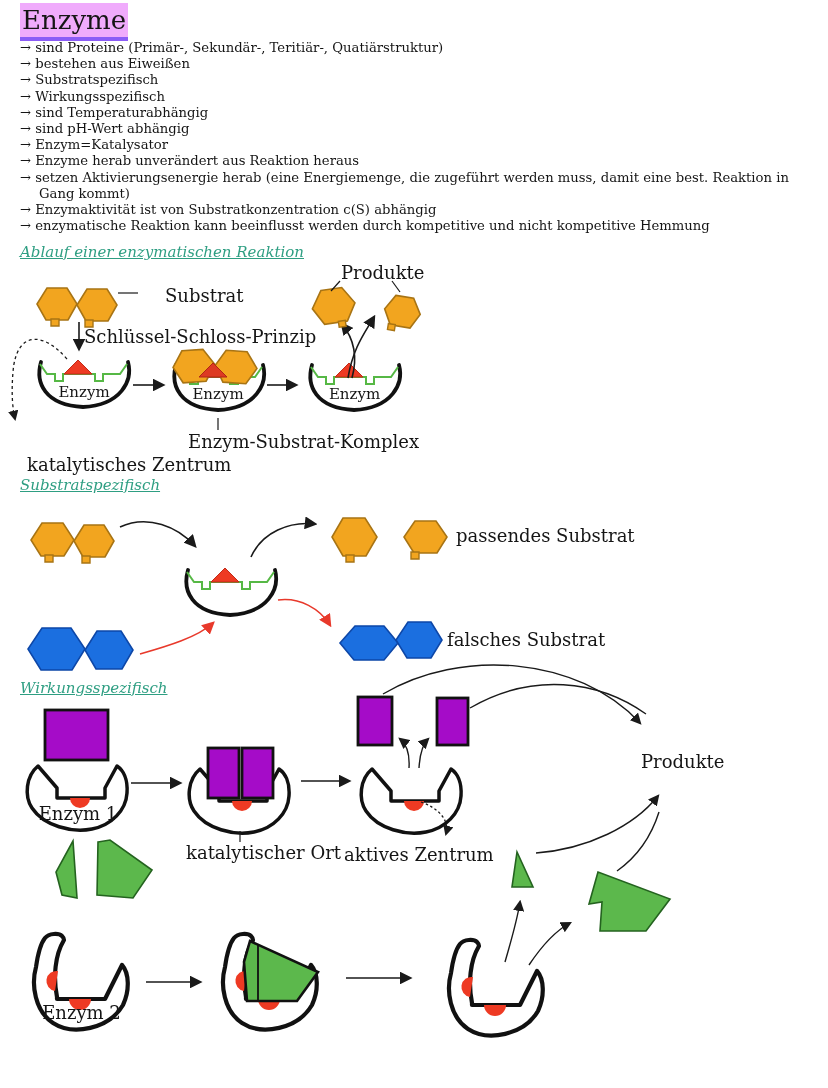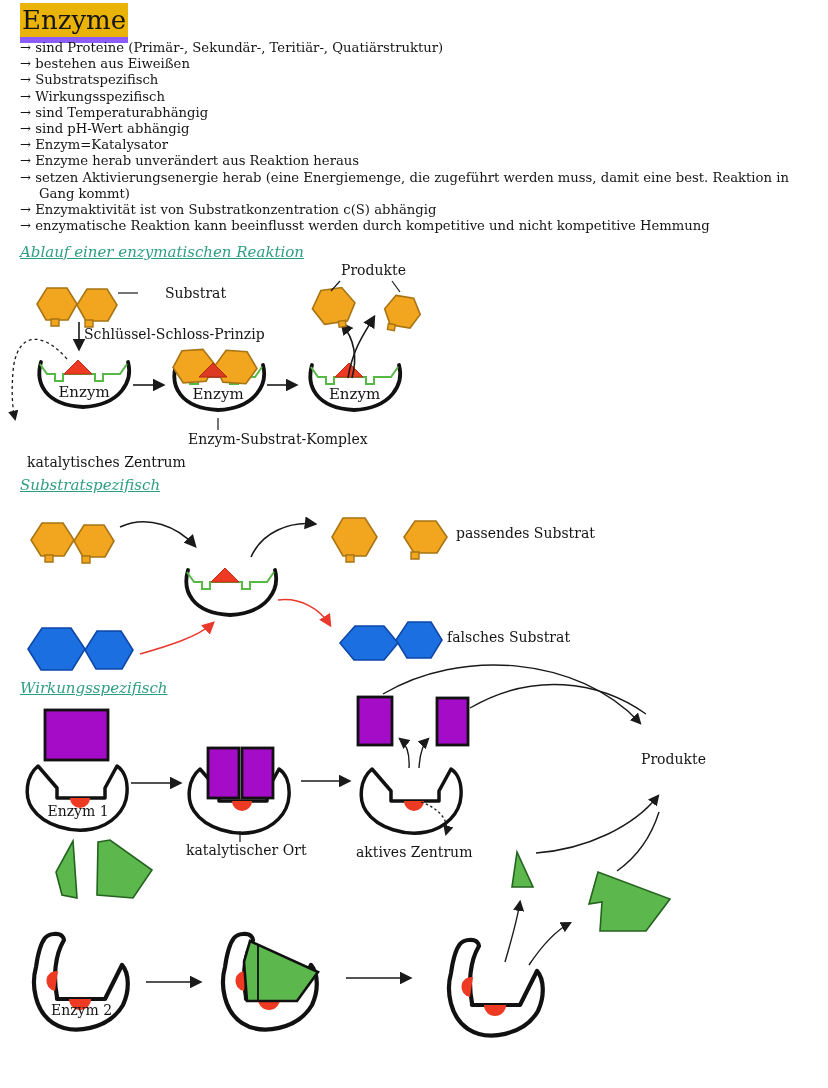--- a/index.html
+++ b/index.html
@@ -1,25 +1,25 @@
 <!DOCTYPE html>
 <html><head>
 <meta charset="utf-8">
 <style>
   html,body{margin:0;padding:0;background:#ffffff;}
   body{width:828px;height:1088px;position:relative;overflow:hidden;
        font-family:"DejaVu Serif","Liberation Serif",serif;color:#151515;}
   .doc-text{position:absolute;left:20px;top:6px;right:10px;z-index:2;}
   h1{font-size:26px;font-weight:normal;margin:0 0 2px 0;line-height:1.15;}
-  h1 .hl{background:#eab308;border-bottom:6px solid #8b5cf6;padding:2px 2px;}
+  h1 .hl{background:#f0abfc;border-bottom:4px solid #8b5cf6;padding:2px 2px;}
   ul.bullets{list-style:none;margin:4px 0 0 0;padding:0;}
   ul.bullets li{font-size:13.2px;line-height:16.2px;padding-left:19px;text-indent:-19px;}
   .h2{position:absolute;z-index:2;font-size:15px;font-style:italic;color:#2E9E82;
       text-decoration:underline;white-space:nowrap;}
-  .lbl{position:absolute;z-index:2;font-size:14px;white-space:nowrap;}
+  .lbl{position:absolute;z-index:2;font-size:18px;white-space:nowrap;}
   .lbl.ctr{text-align:center;}
   svg.canvas{position:absolute;left:0;top:0;z-index:1;}
 </style>
 </head>
 <body>
 
 <div class="doc-text">
   <h1><span class="hl">Enzyme</span></h1>
   <ul class="bullets">
     <li>→ sind Proteine (Primär-, Sekundär-, Teritiär-, Quatiärstruktur)</li>
@@ -47,21 +47,21 @@
 <div class="lbl ctr" style="left:308px;top:385px;width:93px;font-size:15px;">Enzym</div>
 <div class="lbl" style="left:341px;top:262px;">Produkte</div>
 <div class="lbl" style="left:27px;top:454px;">katalytisches Zentrum</div>
 <div class="lbl" style="left:188px;top:431px;">Enzym-Substrat-Komplex</div>
 
 <div class="lbl" style="left:456px;top:525px;">passendes Substrat</div>
 <div class="lbl" style="left:447px;top:629px;">falsches Substrat</div>
 
 <div class="lbl ctr" style="left:28px;top:803px;width:100px;">Enzym 1</div>
 <div class="lbl" style="left:186px;top:842px;">katalytischer Ort</div>
-<div class="lbl" style="left:356px;top:844px;">aktives Zentrum</div>
+<div class="lbl" style="left:344px;top:844px;">aktives Zentrum</div>
 <div class="lbl" style="left:641px;top:751px;">Produkte</div>
 <div class="lbl ctr" style="left:33px;top:1002px;width:97px;">Enzym 2</div>
 
 <svg class="canvas" width="828" height="1088" viewBox="0 0 828 1088">
   <defs>
     <marker id="ah" viewBox="0 0 10 10" refX="8" refY="5" markerWidth="8" markerHeight="8" orient="auto-start-reverse">
       <path d="M0,0 L10,5 L0,10 z" fill="#1a1a1a"></path>
     </marker>
     <marker id="ahr" viewBox="0 0 10 10" refX="8" refY="5" markerWidth="8" markerHeight="8" orient="auto-start-reverse">
       <path d="M0,0 L10,5 L0,10 z" fill="#E8392B"></path>

